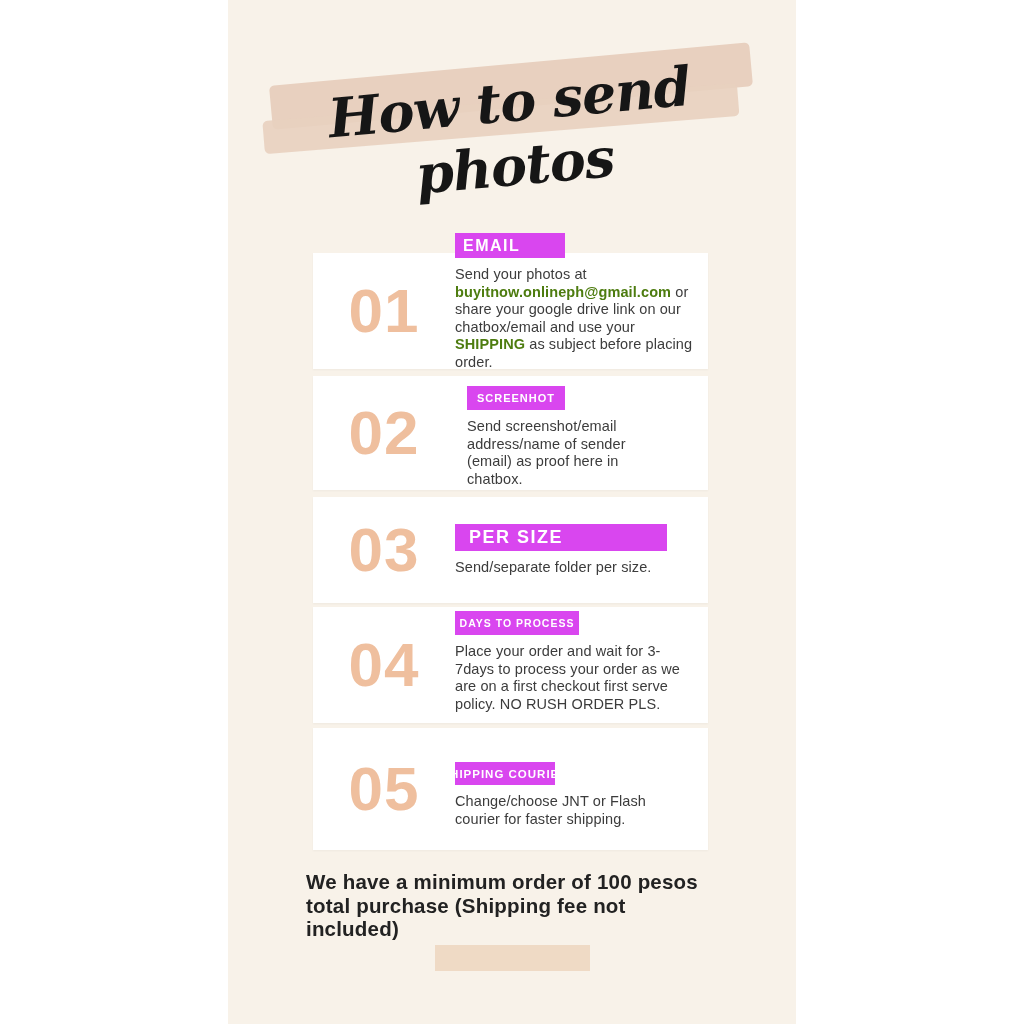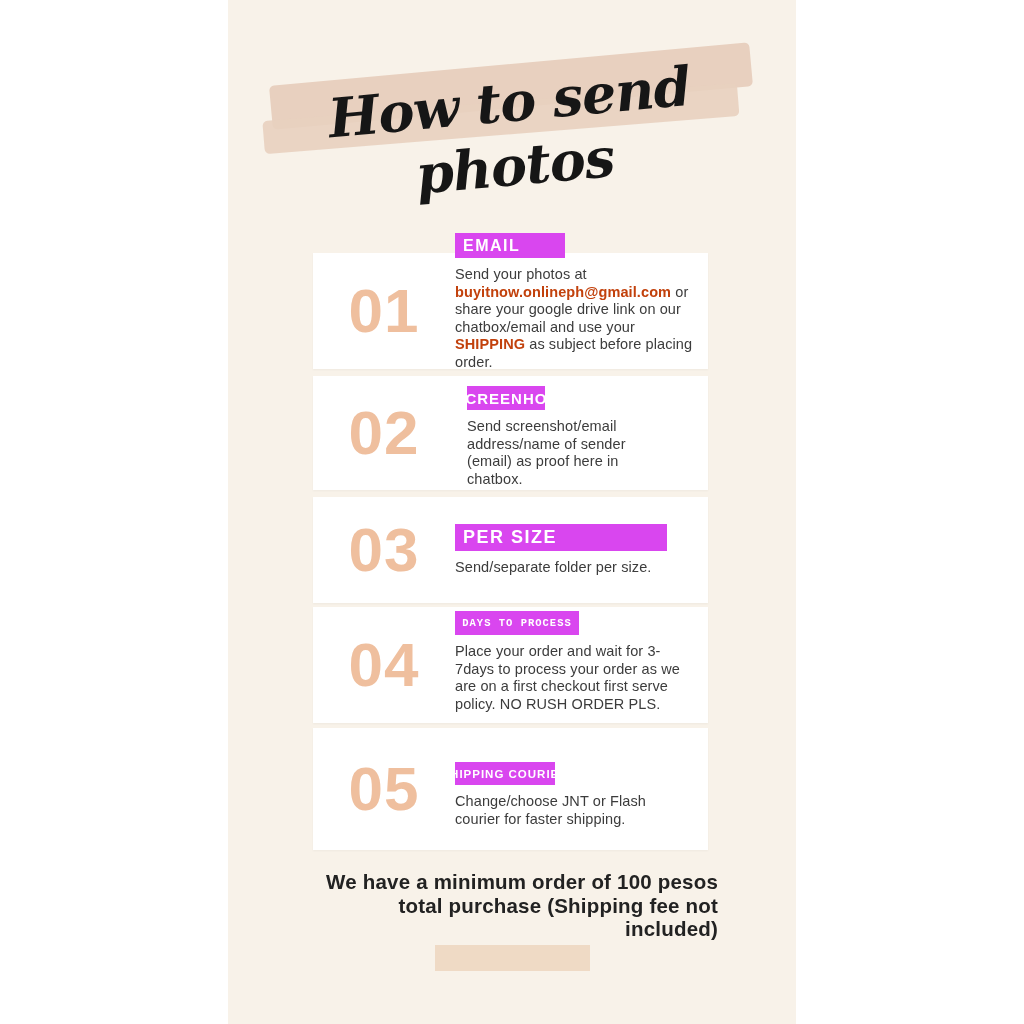--- a/index.html
+++ b/index.html
@@ -77,39 +77,39 @@
   }
 
   .card-content { margin-left:142px; padding-right:8px; }
 
   .badge {
     display:flex; align-items:center;
     background:#d946ef; color:#ffffff;
     font-weight:bold; white-space:nowrap;
   }
   .badge-email      { width:110px; height:25px; font-size:16px;  letter-spacing:1.5px; padding-left:8px;  margin-top:-20px; }
-  .badge-screenshot { width:78px;  height:24px; font-size:15px;  letter-spacing:1px;   justify-content:center; margin-top:10px; }
-  .badge-per-size   { width:212px; height:27px; font-size:18px;  letter-spacing:1.5px; padding-left:8px; margin-top:27px; }
-  .badge-days       { width:124px; height:24px; font-size:10.5px;letter-spacing:1px;   justify-content:center; margin-top:4px;font-family:Liberation Mono, monospace; }
+  .badge-screenshot { width:98px;  height:24px; font-size:11px;  letter-spacing:1px;   justify-content:center; margin-top:10px; }
+  .badge-per-size   { width:212px; height:27px; font-size:18px;  letter-spacing:1.5px; padding-left:14px; margin-top:27px; }
+  .badge-days       { width:124px; height:24px; font-size:10.5px;letter-spacing:1px;   justify-content:center; margin-top:4px; }
   .badge-courier    { width:100px; height:23px; font-size:11.5px;letter-spacing:1px;   justify-content:center; margin-top:34px; }
 
   .step-text {
     margin-top:8px;
     width:240px;
     font-size:14.5px; line-height:17.5px;
     letter-spacing:.1px;
     color:#3c3c3c;
   }
   .card-2 .step-text { width:205px; }
-  .step-text b { font-weight:bold; color:#c2410c; }
+  .step-text b { font-weight:bold; color:#4d7c0f; }
 
   .footer-note {
     position:absolute; top:870px; left:50%;
     transform:translateX(-50%);
-    width:412px; text-align:right;
+    width:412px; text-align:left;
     font-size:20.5px; font-weight:bold;
     line-height:23.5px; letter-spacing:.2px;
     color:#222222;
   }
 
   .footer-box {
     position:absolute; top:945px; left:207px;
     width:155px; height:26px;
     background:#efdac5;
   }

